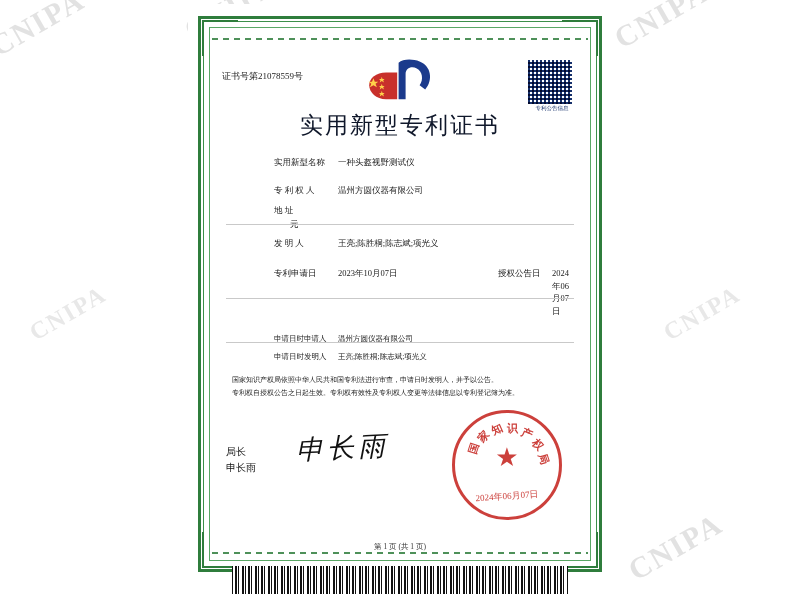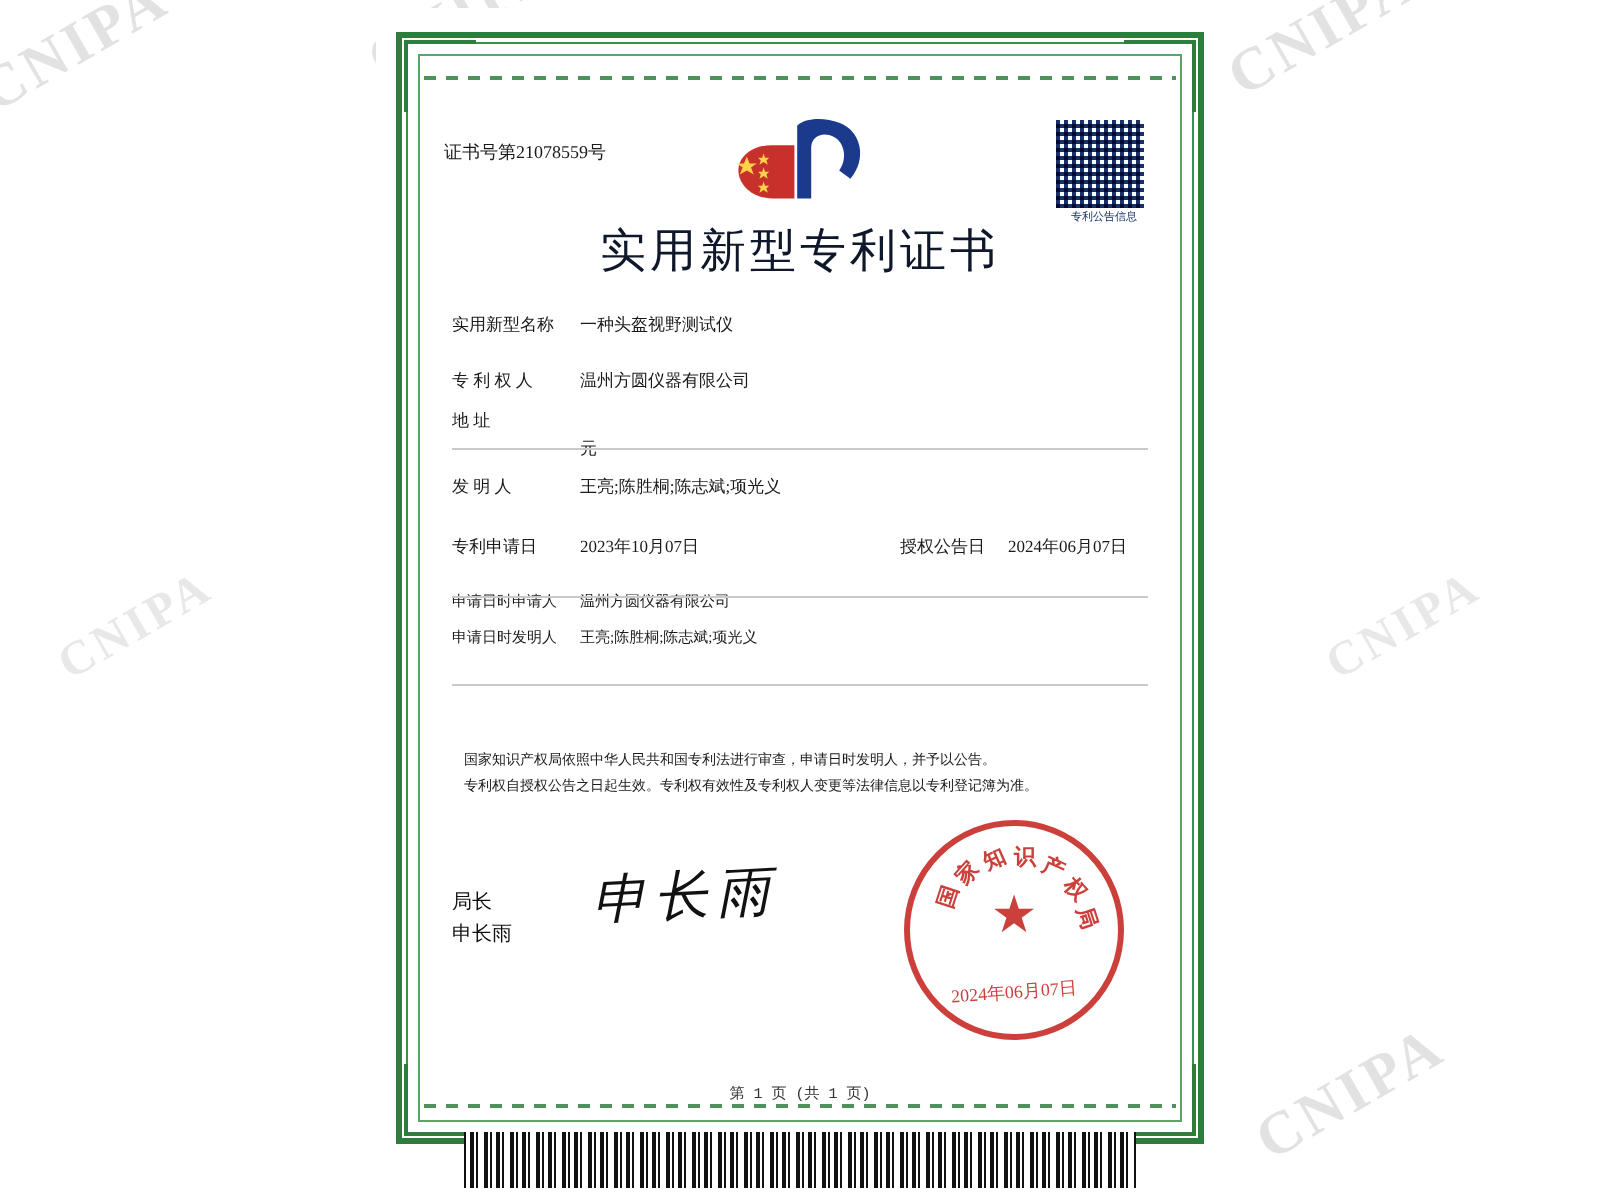--- a/index.html
+++ b/index.html
@@ -152,21 +152,21 @@
   .fields {
     position: absolute;
     left: 4px;
     top: 104px;
     width: 348px;
     font-family: "Liberation Serif", serif;
     font-size: 8.5px;
     color: #1a1a1a;
     line-height: 1.5;
   }
-  .row { display: flex; margin-bottom: 7px; }
+  .row { display: flex; margin-bottom: 7px; margin-left: 48px; }
   .row .lbl {
     width: 64px;
     flex: 0 0 64px;
     letter-spacing: 0px;
     white-space: nowrap;
   }
   .row .val { flex: 1 1 auto; }
   .row .val2 { width: 160px; flex: 0 0 160px; }
   .row .lbl2 { width: 54px; flex: 0 0 54px; white-space: nowrap; }
   .tiny { font-size: 7.5px; }
@@ -258,21 +258,21 @@
     font-size: 9px;
     color: #c8302b;
     transform: rotate(-4deg);
   }
 
   .pagefoot {
     position: absolute;
     left: 0; right: 0;
     bottom: 44px;
     text-align: center;
-    font-family: Liberation Mono, monospace;
+    font-family: Liberation Serif, serif;
     font-size: 7.5px;
     color: #333;
   }
 
   
   .barcode {
     position: absolute;
     left: 232px;
     bottom: 6px;
     width: 336px;

